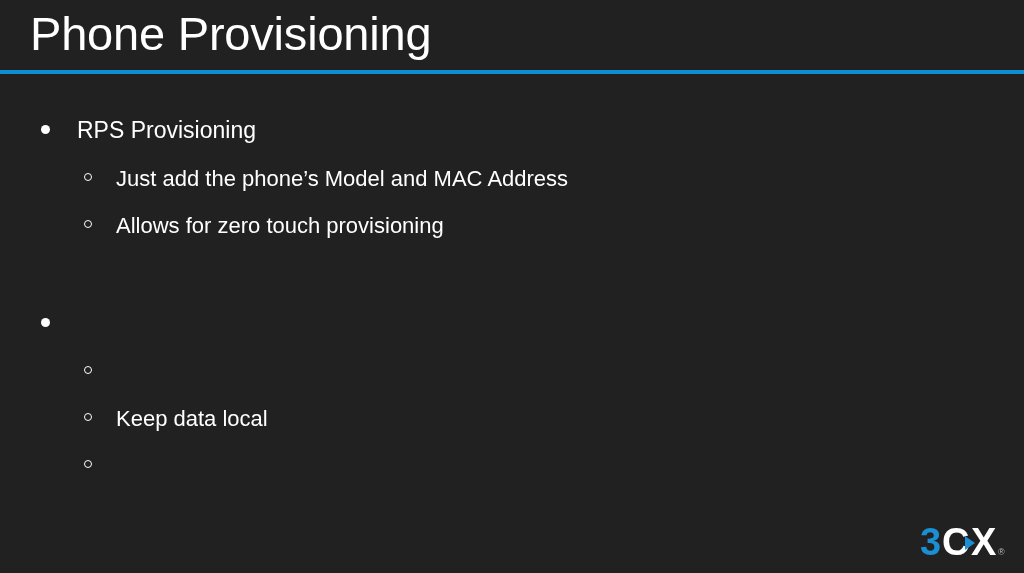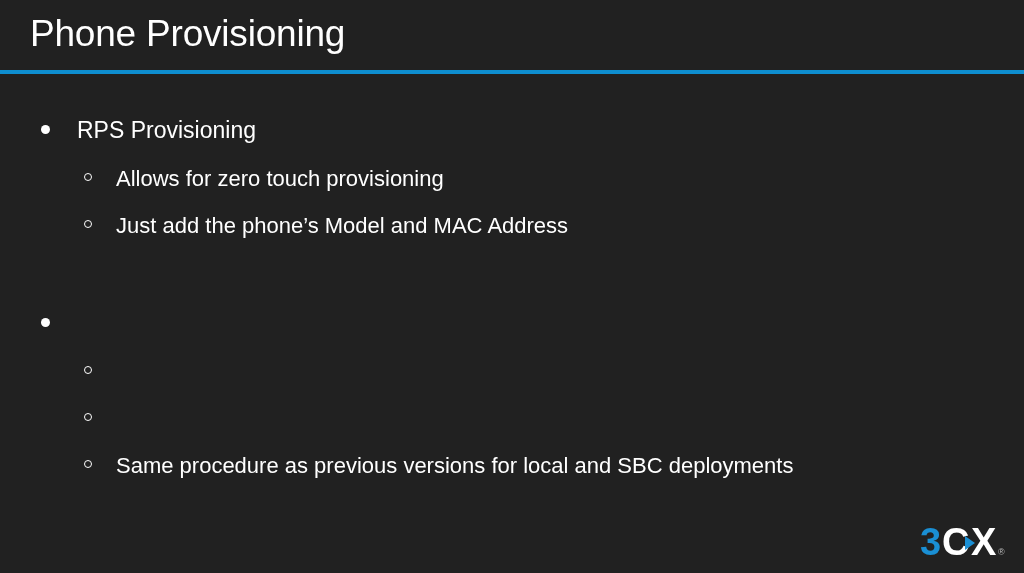--- a/index.html
+++ b/index.html
@@ -27,21 +27,21 @@
     position: absolute;
     left: 0;
     top: 0;
     width: 1024px;
     height: 72px;
   }
   .slide-title {
     position: absolute;
     left: 30px;
     top: 8px;
-    font-size: 37px;
+    font-size: 47px;
     font-weight: 400;
     color: #ffffff;
     letter-spacing: -0.2px;
     white-space: nowrap;
     line-height: 52px;
   }
   .title-rule {
     position: absolute;
     left: 0;
     top: 70px;
@@ -134,45 +134,45 @@
   <div class="body-area">
 
     <div class="bullet-group">
       <div class="bullet-l1">
         <span class="marker"></span>
         <span>RPS Provisioning</span>
       </div>
       <div class="sub-list">
         <div class="bullet-l2">
           <span class="marker"></span>
-          <span>Allows for zero touch provisioning</span>
+          <span>Just add the phone’s Model and MAC Address</span>
         </div>
         <div class="bullet-l2">
           <span class="marker"></span>
-          <span>Just add the phone’s Model and MAC Address</span>
+          <span>Allows for zero touch provisioning</span>
         </div>
       </div>
     </div>
 
     <div class="group-gap"></div>
 
     <div class="bullet-group">
       <div class="bullet-l1">
         <span class="marker"></span>
       </div>
       <div class="sub-list">
         <div class="bullet-l2">
           <span class="marker"></span>
         </div>
         <div class="bullet-l2">
           <span class="marker"></span>
+          <span>Keep data local</span>
         </div>
         <div class="bullet-l2">
           <span class="marker"></span>
-          <span>Same procedure as previous versions for local and SBC deployments</span>
         </div>
       </div>
     </div>
 
   </div>
 
   <div class="logo">
     <svg width="86" height="40" viewBox="0 0 86 40" xmlns="http://www.w3.org/2000/svg">
       <text x="0" y="32" font-family="Liberation Sans, sans-serif" font-size="38" font-weight="bold" fill="#1a8fd4">3</text>
       <text x="22" y="32" font-family="Liberation Sans, sans-serif" font-size="38" font-weight="bold" fill="#ffffff">C</text>

